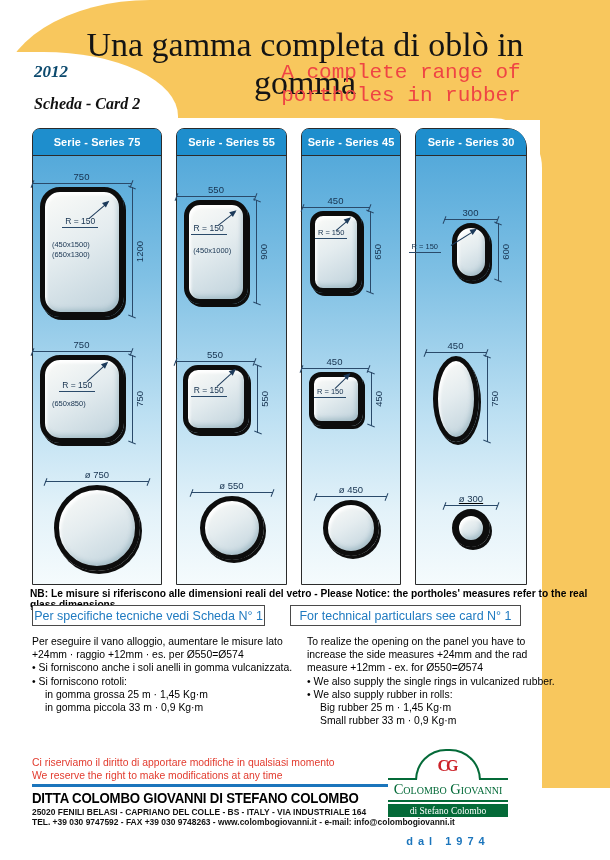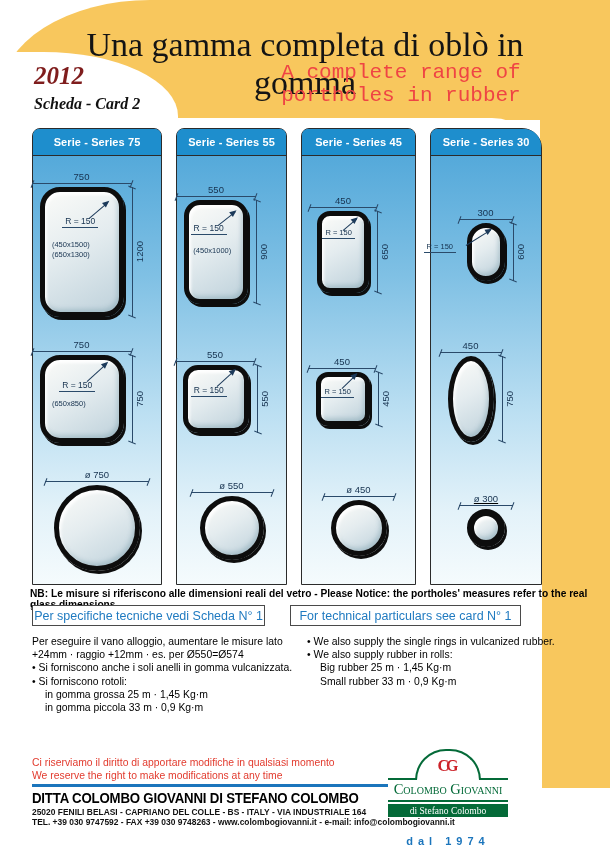--- a/index.html
+++ b/index.html
@@ -8,29 +8,29 @@
 
   
   .yellow-top{position:absolute;top:0;left:0;right:0;height:120px;background:#F8C75D;border-top-left-radius:150px 95px;}
   .yellow-right{position:absolute;top:0;right:0;width:70px;height:788px;background:#F8C75D;}
   .white-sweep{position:absolute;left:0;top:52px;width:178px;height:70px;background:#fff;border-top-right-radius:135px 64px;}
   .white-card{position:absolute;left:0;top:118px;width:542px;height:742px;background:#fff;border-top-right-radius:50px;}
 
   
   .title-it{position:absolute;top:26px;left:70px;right:70px;text-align:center;font-family:"Liberation Serif",serif;font-size:34px;color:#141414;}
   .title-en{position:absolute;top:61px;left:240px;right:48px;text-align:center;font-family:Liberation Mono, monospace;font-size:21px;color:#ef4444;}
-  .year{position:absolute;left:34px;top:62px;font-family:"Liberation Serif",serif;font-style:italic;font-weight:bold;font-size:25px;color:#7f1d1d;}
+  .year{position:absolute;left:34px;top:62px;font-family:"Liberation Serif",serif;font-style:italic;font-weight:bold;font-size:17px;color:#0c4a6e;}
   .card-label{position:absolute;left:34px;top:95px;font-family:"Liberation Serif",serif;font-style:italic;font-weight:bold;font-size:16px;color:#111;}
 
   
   .cols{position:absolute;left:32px;top:128px;display:flex;gap:14px;}
   .col{box-sizing:border-box;height:457px;border:1.5px solid #2b2b2b;border-radius:8px 8px 0 0;
        background:linear-gradient(180deg,#4BA4D8 0%,#7FC0E4 32%,#BBDFF2 62%,#E3F2F9 84%,#F5FBFD 100%);
        display:flex;flex-direction:column;}
-  .c0{width:130px;}.c1{width:111px;}.c2{width:115px;}.c3{width:112px;border-radius:8px 20px 0 0;}
+  .c0{width:130px;}.c1{width:111px;}.c2{width:100px;}.c3{width:112px;border-radius:8px 20px 0 0;}
   .col-header{height:26px;flex:0 0 26px;background:#1E8ECD;border-bottom:1.5px solid #2b2b2b;border-radius:6px 6px 0 0;
               display:flex;align-items:center;justify-content:center;color:#fff;font-weight:bold;font-size:11px;letter-spacing:.1px;}
   .c3 .col-header{border-radius:6px 17px 0 0;}
   .figs{flex:1;display:flex;flex-direction:column;align-items:center;}
   .fig{display:flex;flex-direction:column;align-items:center;justify-content:center;}
   .f0{height:176px;}.f1{height:118px;}.f2{height:140px;}
   .figcore{display:flex;flex-direction:column;align-items:flex-start;transform:translateX(-5px);}
   .f2 .figcore{transform:none;align-items:center;}
   .c3 .f0 .figcore{transform:translateX(10px);}
 
@@ -368,20 +368,21 @@
     </div>
 
   <div class="notes notes-it">
     <div>Per eseguire il vano alloggio, aumentare le misure lato +24mm · raggio +12mm · es. per Ø550=Ø574</div>
     <div>• Si forniscono anche i soli anelli in gomma vulcanizzata.</div>
     <div>• Si forniscono rotoli:</div>
     <div class="ind">in gomma grossa 25 m · 1,45 Kg·m</div>
     <div class="ind">in gomma piccola 33 m · 0,9 Kg·m</div>
   </div>
   <div class="notes notes-en">
+    <div>To realize the opening on the panel you have to increase the side measures +24mm and the rad measure +12mm - ex. for Ø550=Ø574</div>
     <div>• We also supply the single rings in vulcanized rubber.</div>
     <div>• We also supply rubber in rolls:</div>
     <div class="ind">Big rubber 25 m · 1,45 Kg·m</div>
     <div class="ind">Small rubber 33 m · 0,9 Kg·m</div>
   </div>
 
   <div class="disc">
     <div>Ci riserviamo il diritto di apportare modifiche in qualsiasi momento</div>
     <div>We reserve the right to make modifications at any time</div>
   </div>

